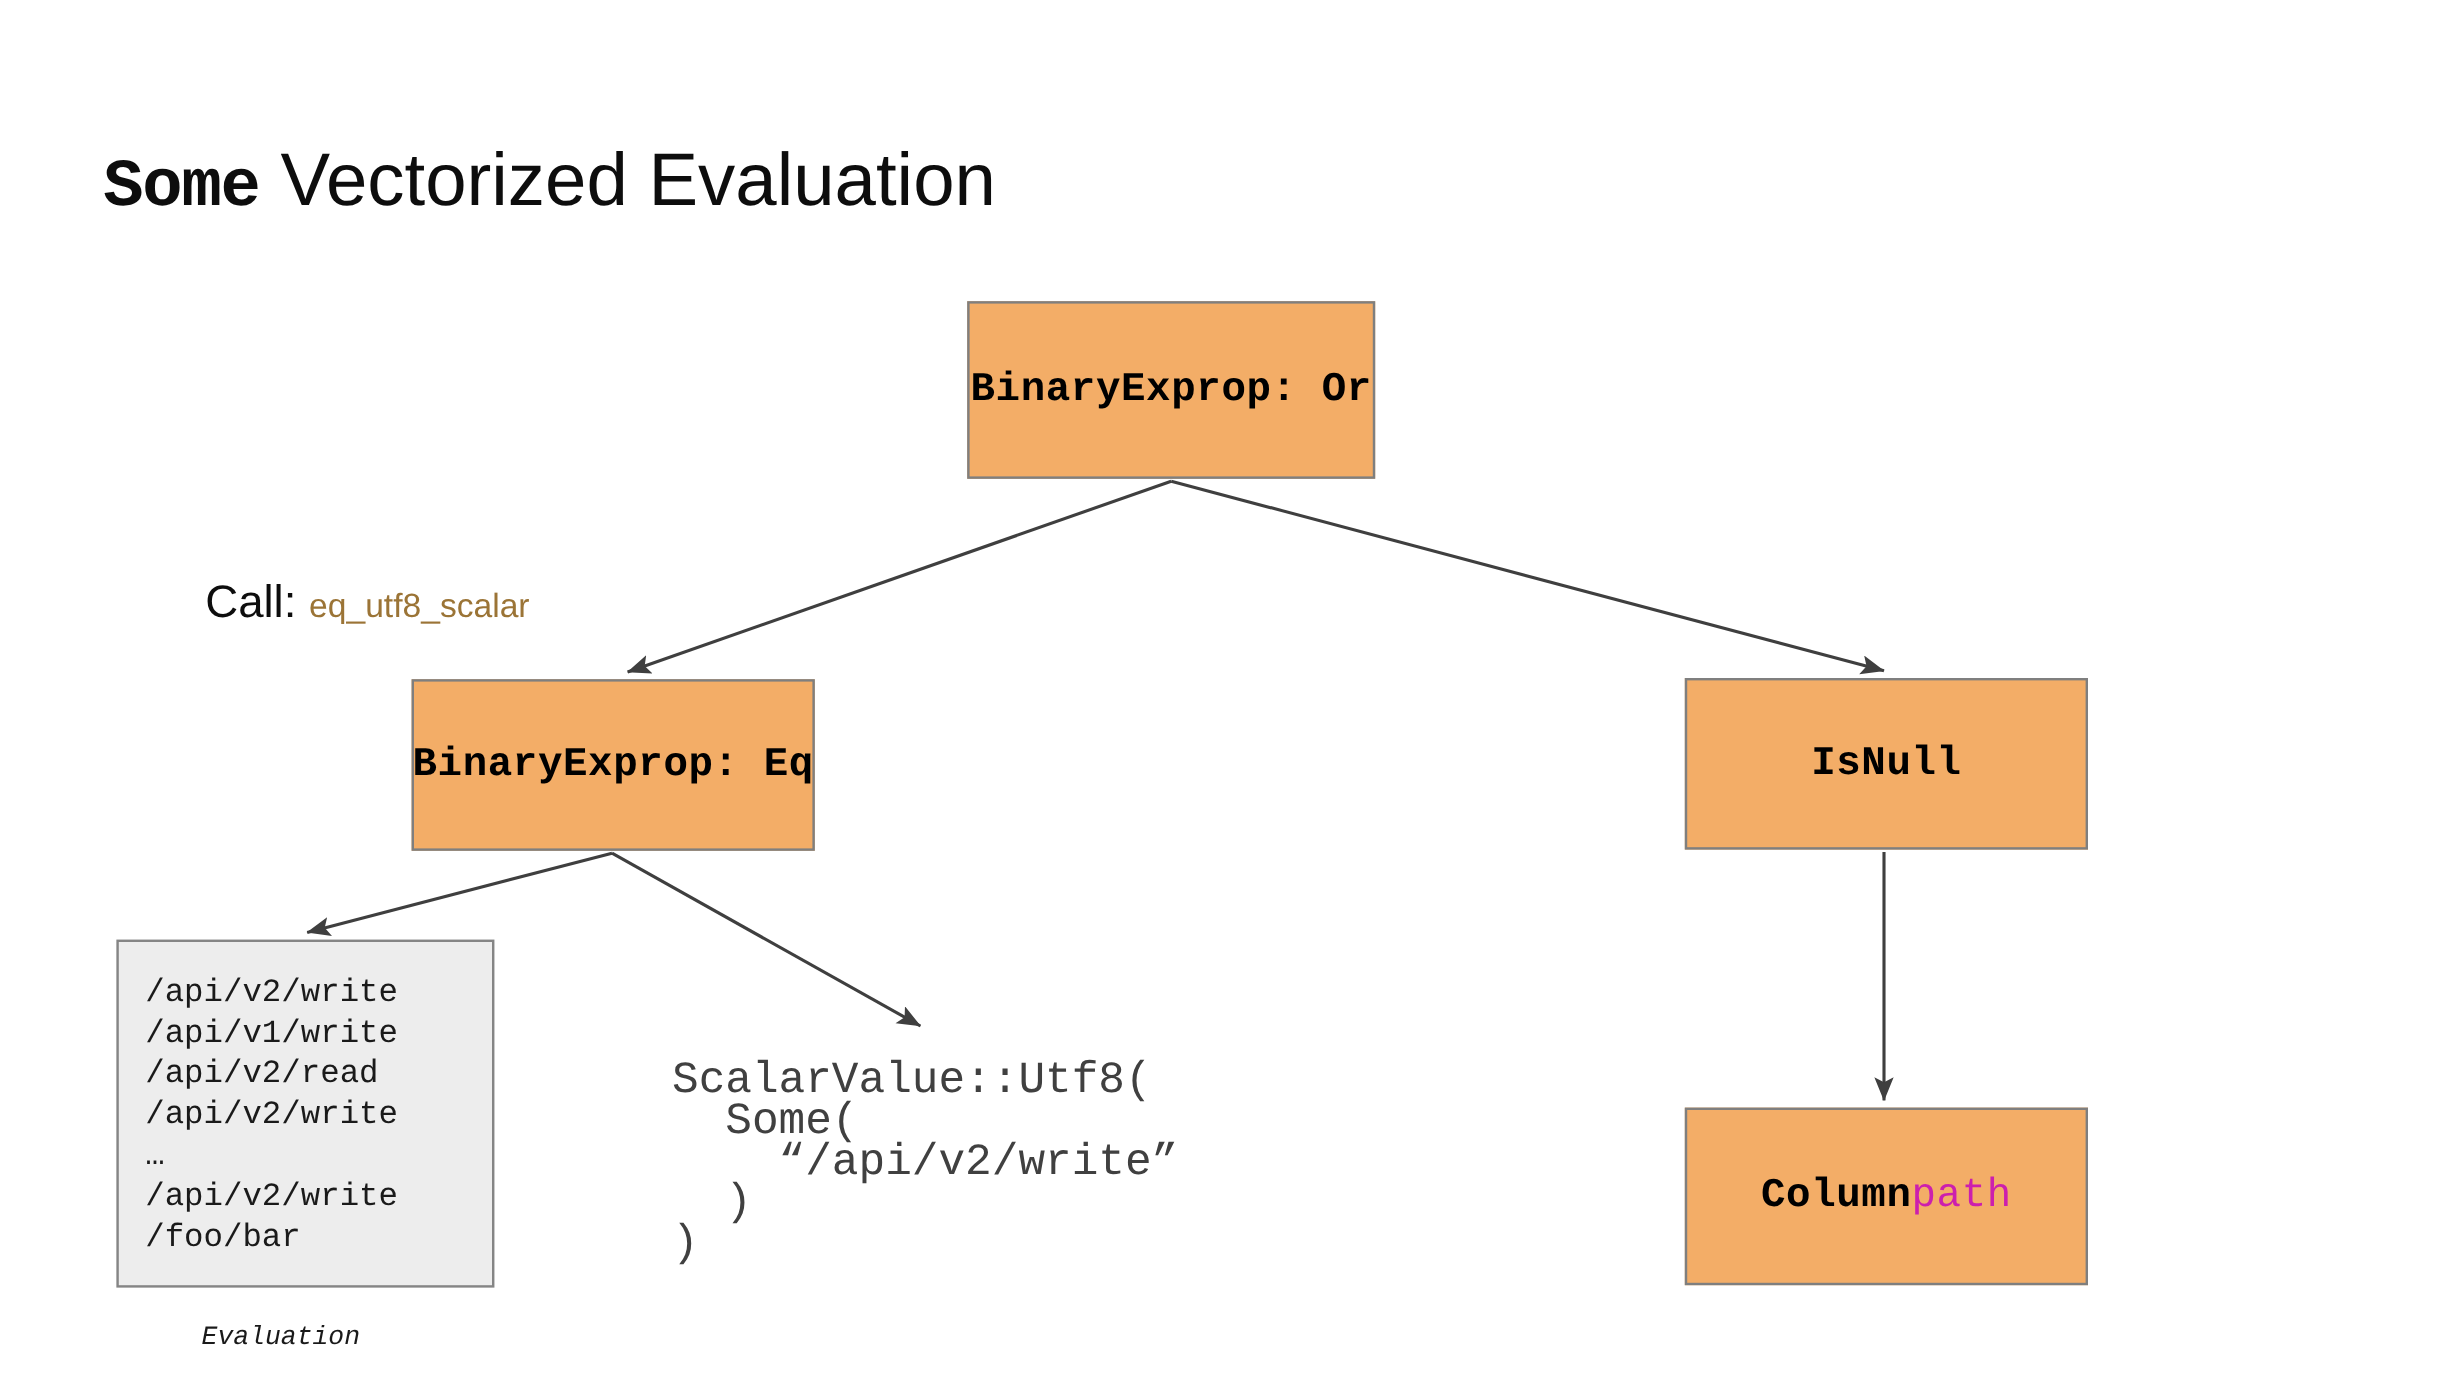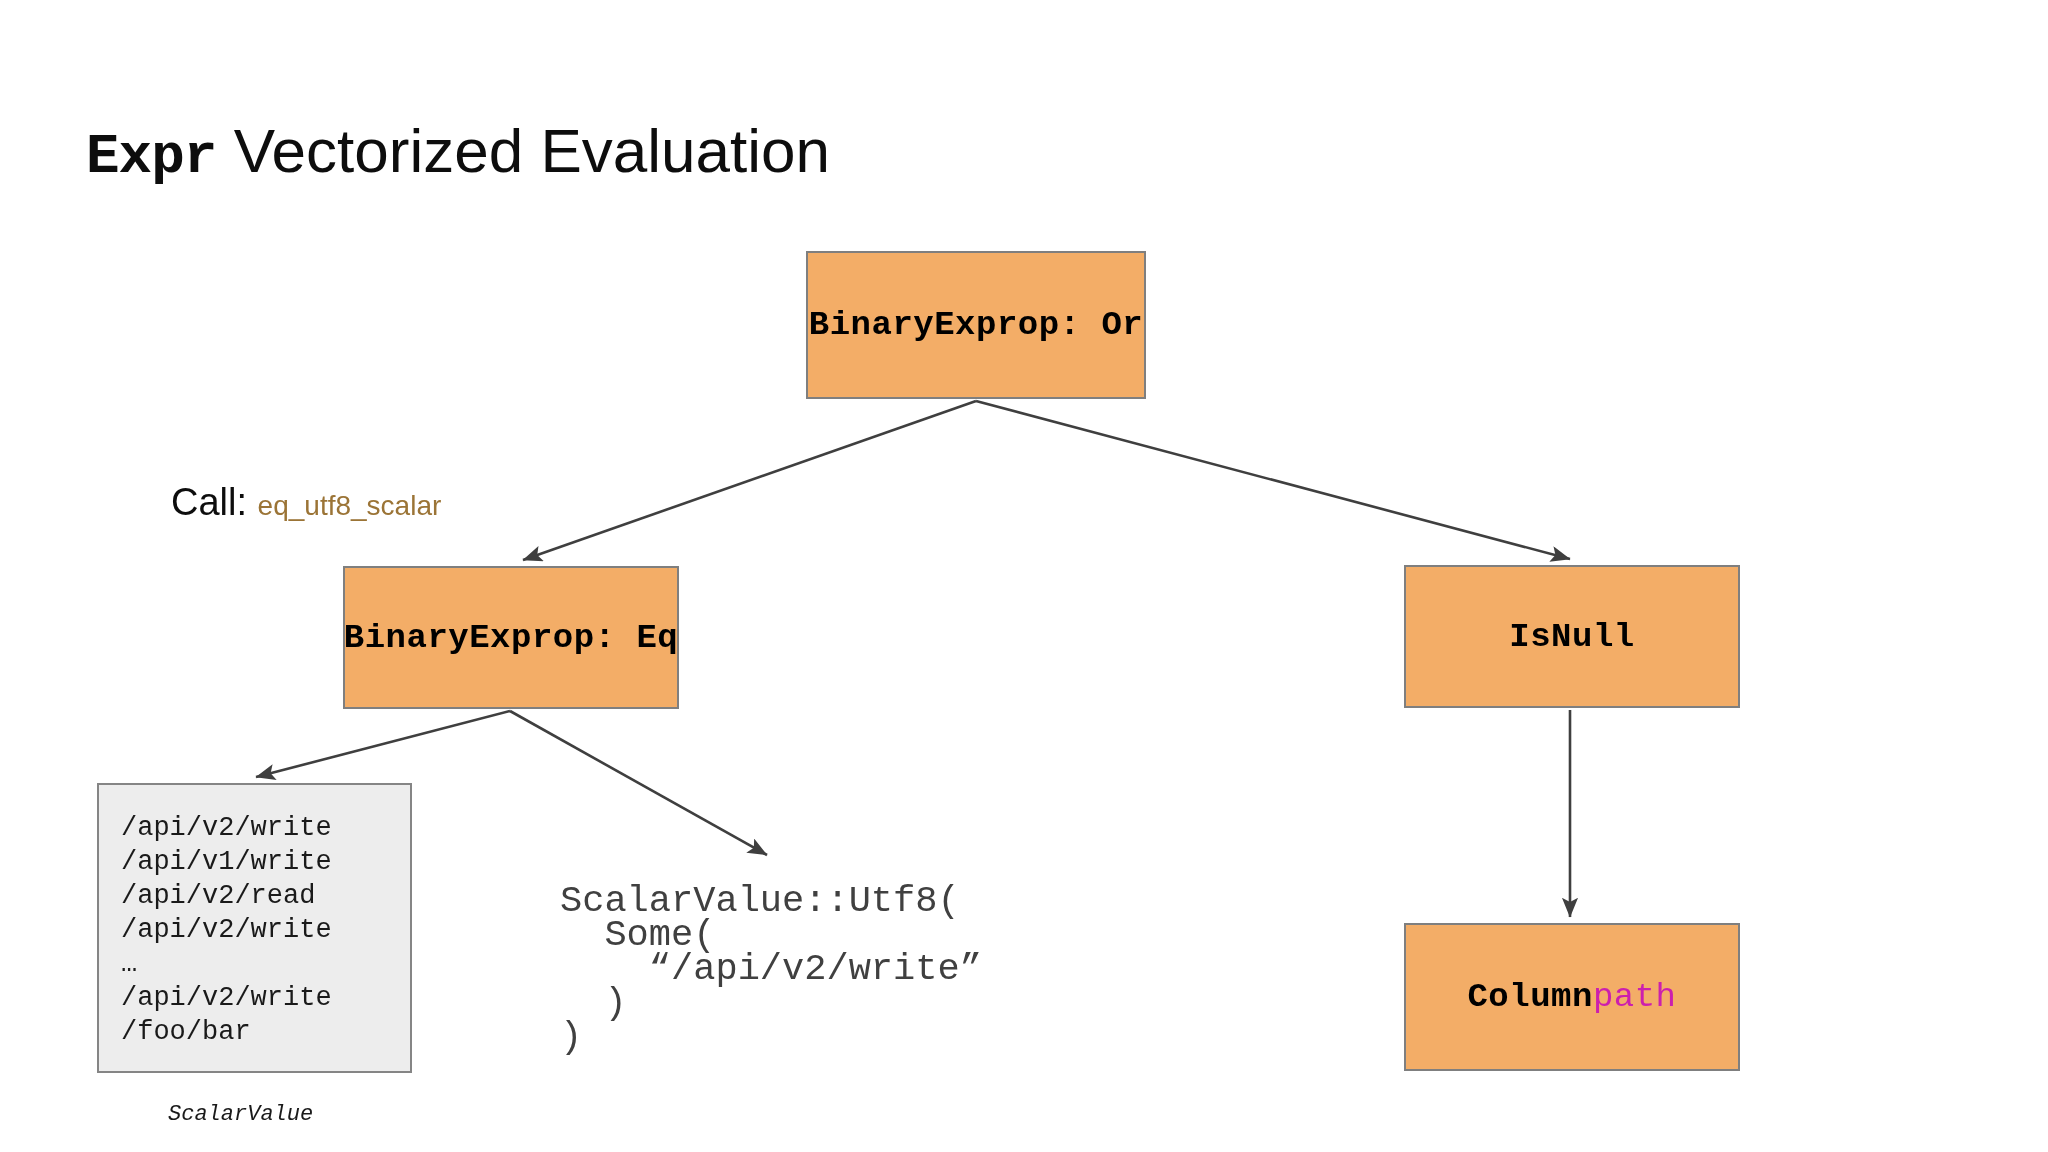--- a/index.html
+++ b/index.html
@@ -161,21 +161,21 @@
     color: #9b7436;
     font-size: 28px;
   }
 </style>
 </head>
 <body>
 
 <div id="slide">
 
   <div class="slide-title">
-    <span class="mono-kw">Expr</span><span class="plain"> Vectorized Evaluation</span>
+    <span class="mono-kw">Some</span><span class="plain"> Vectorized Evaluation</span>
   </div>
 
   <svg id="edges" viewBox="0 0 2048 1152" xmlns="http://www.w3.org/2000/svg">
     <defs>
       <marker id="arrowhead" markerWidth="9" markerHeight="9" refX="7.4" refY="3.1" orient="auto" markerUnits="strokeWidth">
         <path d="M0,0 L7.6,3.1 L0,6.2 L1.6,3.1 z" fill="#3f3f3f"></path>
       </marker>
     </defs>
 
     <line x1="976" y1="401" x2="523" y2="560" stroke="#3f3f3f" stroke-width="2.6" marker-end="url(#arrowhead)"></line>
@@ -215,21 +215,21 @@
 
   <div id="node-stringarray">
     <div class="sa-lines">/api/v2/write
 /api/v1/write
 /api/v2/read
 /api/v2/write
 …
 /api/v2/write
 /foo/bar</div>
   </div>
-  <div class="caption-stringarray">ScalarValue</div>
+  <div class="caption-stringarray">Evaluation</div>
 
   <div id="scalar-literal">ScalarValue::Utf8(
   Some(
     “/api/v2/write”
   )
 )</div>
 
 </div>
 
 </body></html>

